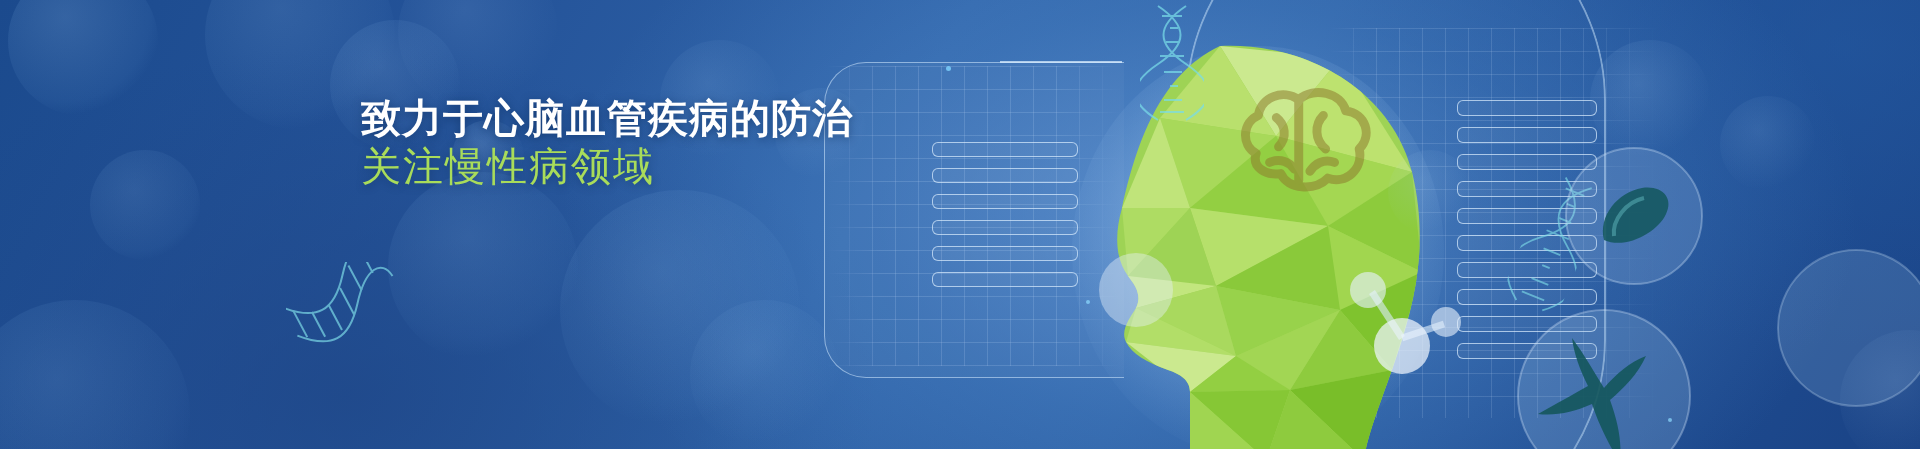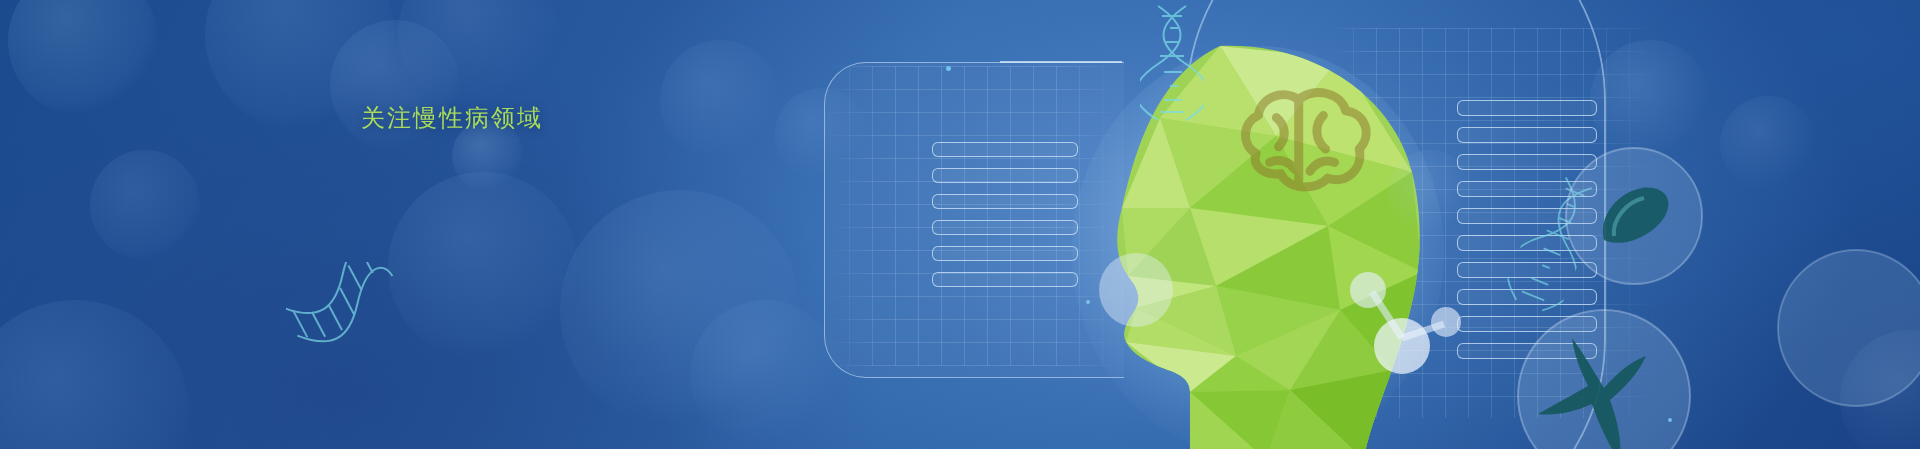--- a/index.html
+++ b/index.html
@@ -53,22 +53,22 @@
   }
 
   
   .textblock{ position:absolute; left:361px; top:96px; width:520px; }
   .headline{
     font-size:40px; font-weight:bold; color:#ffffff; line-height:1.12;
     letter-spacing:1px; white-space:nowrap;
     text-shadow:0 2px 9px rgba(10,40,85,.55);
   }
   .subhead{
-    margin-top:8px;
-    font-size:24px; color:#a9dc5a; line-height:1.2; letter-spacing:2px;
+    margin-top:1px;
+    font-size:40px; color:#a9dc5a; line-height:1.2; letter-spacing:2px;
     white-space:nowrap;
     text-shadow:0 2px 9px rgba(10,40,85,.45);
   }
   .tagline{
     margin-top:26px;
     font-size:12.5px; color:#edf4fc; letter-spacing:.4px; white-space:nowrap;
     text-shadow:0 1px 5px rgba(10,40,85,.6);
   }
 
   .art{ position:absolute; inset:0; pointer-events:none; }
@@ -273,16 +273,17 @@
     <div class="bokeh" style="left:1720px;top:96px;width:96px;height:96px;background:radial-gradient(circle at 40% 36%, rgba(170,208,246,.12), transparent 70%);"></div>
     <div class="bokeh" style="left:1388px;top:150px;width:84px;height:84px;background:radial-gradient(circle at 40% 36%, rgba(178,214,248,.14), transparent 70%);"></div>
     <div class="bokeh" style="left:1840px;top:330px;width:140px;height:140px;background:radial-gradient(circle at 40% 36%, rgba(160,200,242,.13), transparent 70%);"></div>
 
     <div class="bokeh" style="left:946px;top:66px;width:5px;height:5px;background:#7fd4ff;opacity:.8;"></div>
     <div class="bokeh" style="left:1086px;top:300px;width:4px;height:4px;background:#8fdcff;opacity:.7;"></div>
     <div class="bokeh" style="left:1668px;top:418px;width:4px;height:4px;background:#8fdcff;opacity:.7;"></div>
   </div>
 
   <div class="textblock">
+    <div class="headline">致力于心脑血管疾病的防治</div>
     <div class="subhead">关注慢性病领域</div>
   </div>
 
 </div>
 
 </body></html>

